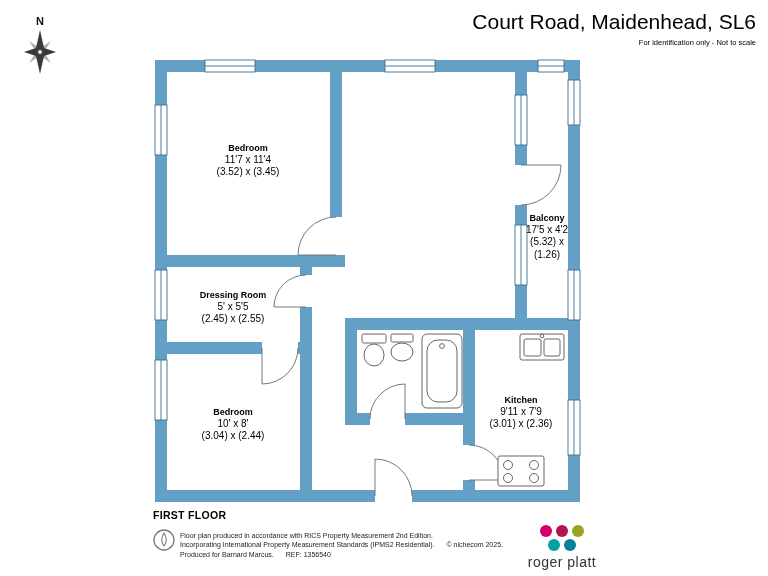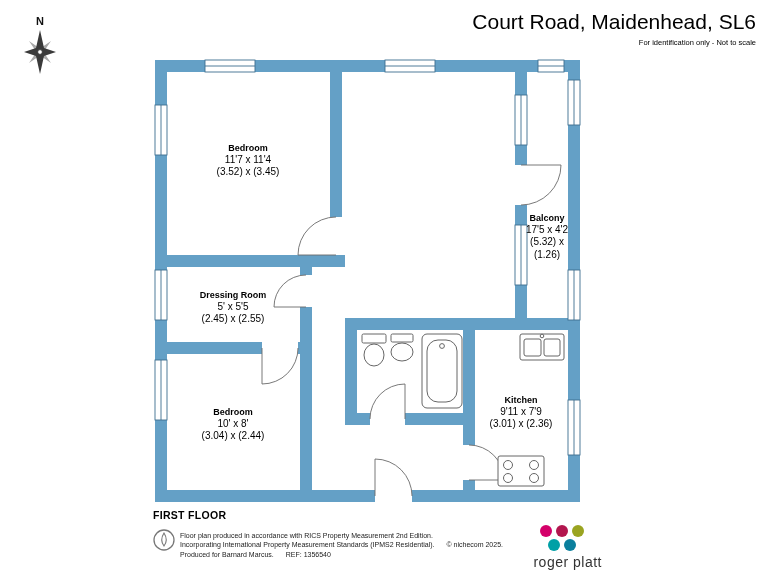--- a/index.html
+++ b/index.html
@@ -21,21 +21,21 @@
   .door{fill:none;stroke:#6a6a6a;stroke-width:.9;}
   .fix{fill:#fff;stroke:#666;stroke-width:1;}
   .room-label{position:absolute;text-align:center;}
   .room-name{font-size:9px;font-weight:bold;line-height:1.18;}
   .room-dim{font-size:10px;line-height:1.25;}
   
   .floor-label{position:absolute;left:153px;top:509px;font-size:10.5px;font-weight:bold;letter-spacing:.3px;}
   .footer-icon{position:absolute;left:152px;top:528px;}
   .disclaimer{position:absolute;left:180px;top:531px;font-size:7px;line-height:1.35;color:#222;}
   .disc-gap{margin-left:12px;}
-  .brand{position:absolute;left:522px;top:524px;width:80px;text-align:right;}
+  .brand{position:absolute;left:522px;top:524px;width:80px;text-align:center;}
   .brand-dots{display:flex;flex-wrap:wrap;justify-content:center;width:56px;margin:0 auto;}
   .dot{width:12px;height:12px;border-radius:50%;margin:1px 2px;display:inline-block;}
   .brand-name{font-size:14px;color:#333;letter-spacing:.5px;margin-top:2px;}
 </style>
 </head>
 <body>
 
 <div class="page">
 
   <svg class="compass" width="52" height="66" viewBox="0 0 52 66">

